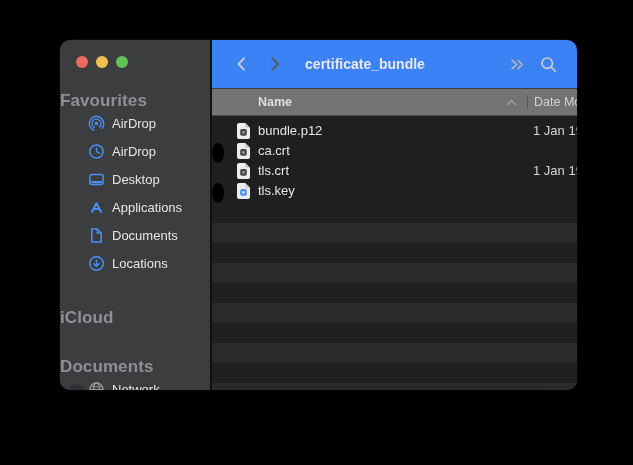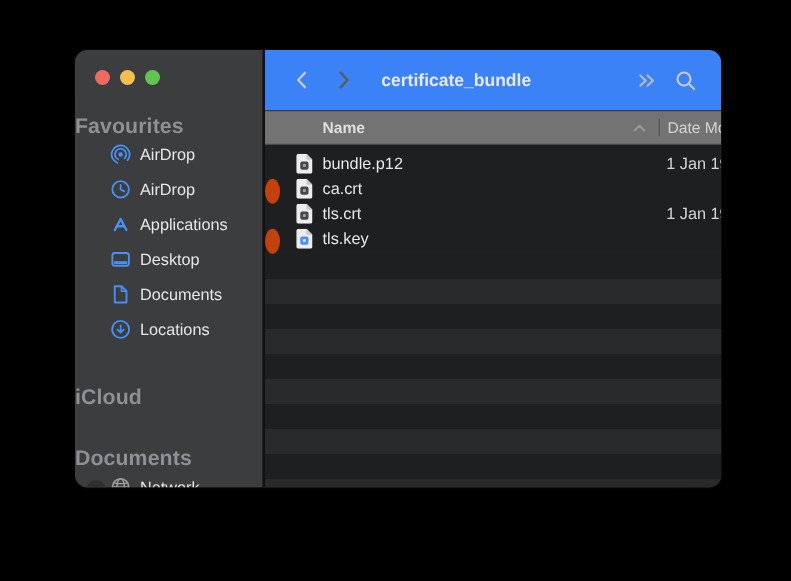--- a/index.html
+++ b/index.html
@@ -43,21 +43,21 @@
             padding-left:46px;box-sizing:border-box;}
   .col-name .lbl{font-size:12.5px;font-weight:600;color:#dededf;}
   .col-name .caret{margin-left:auto;margin-right:10px;display:flex;}
   .col-div{width:1px;height:14px;background:#56575b;flex:0 0 1px;}
   .col-date{flex:1;min-width:0;padding-left:6px;font-size:12.5px;font-weight:500;
             color:#d2d2d4;white-space:nowrap;overflow:hidden;}
 
   .list-body{flex:1;display:flex;flex-direction:column;background:#1e1f20;min-height:0;}
   .toppad{height:7px;flex:0 0 7px;background:#1e1f20;}
   .row{height:20px;flex:0 0 20px;display:flex;align-items:flex-start;position:relative;}
-  .row.light{background:#c2410c;}
+  .row.light{background:#000000;}
   .ficon{margin-left:25px;width:13px;height:16px;flex:0 0 13px;display:flex;}
   .fname{margin-left:8px;font-size:13px;color:#e7e7e8;white-space:nowrap;}
   .fdate{position:absolute;left:321px;right:0;font-size:13px;color:#d6d6d8;
          white-space:nowrap;overflow:hidden;}
   .filler{flex:1;background:repeating-linear-gradient(to bottom,
           #1e1f20 0 20px,#292a2b 20px 40px);}
 </style>
 </head>
 <body>
 
@@ -89,35 +89,35 @@
           <circle cx="8.5" cy="8.5" r="6.6" stroke="#4790f7" stroke-width="1.5"></circle>
           <path d="M8.5 4.9 V8.5 L11.4 10.1" stroke="#4790f7" stroke-width="1.4" stroke-linecap="round" stroke-linejoin="round"></path>
         </svg>
       </span>
       <span>AirDrop</span>
     </div>
 
     <div class="sb-item">
       <span class="sb-ico">
         <svg width="17" height="17" viewBox="0 0 17 17" fill="none">
+          <rect x="1.9" y="3.4" width="13.2" height="10.2" rx="2" stroke="#4790f7" stroke-width="1.5"></rect>
+          <path d="M4.1 11.1 H12.9" stroke="#4790f7" stroke-width="2.3" stroke-linecap="round"></path>
+        </svg>
+      </span>
+      <span>Desktop</span>
+    </div>
+
+    <div class="sb-item">
+      <span class="sb-ico">
+        <svg width="17" height="17" viewBox="0 0 17 17" fill="none">
           <path d="M3.9 13 L8.5 4.2 L13.1 13" stroke="#4790f7" stroke-width="1.9" stroke-linecap="round" stroke-linejoin="round"></path>
           <path d="M5.7 10 H11.3" stroke="#4790f7" stroke-width="1.9" stroke-linecap="round"></path>
         </svg>
       </span>
       <span>Applications</span>
-    </div>
-
-    <div class="sb-item">
-      <span class="sb-ico">
-        <svg width="17" height="17" viewBox="0 0 17 17" fill="none">
-          <rect x="1.9" y="3.4" width="13.2" height="10.2" rx="2" stroke="#4790f7" stroke-width="1.5"></rect>
-          <path d="M4.1 11.1 H12.9" stroke="#4790f7" stroke-width="2.3" stroke-linecap="round"></path>
-        </svg>
-      </span>
-      <span>Desktop</span>
     </div>
 
     <div class="sb-item">
       <span class="sb-ico">
         <svg width="17" height="17" viewBox="0 0 17 17" fill="none">
           <path d="M3.8 2 H9.2 L13.2 6 V15 H3.8 Z" stroke="#4790f7" stroke-width="1.5" stroke-linejoin="round"></path>
           <path d="M9.2 2 V6 H13.2" stroke="#4790f7" stroke-width="1.3" stroke-linejoin="round"></path>
         </svg>
       </span>
       <span>Documents</span>

